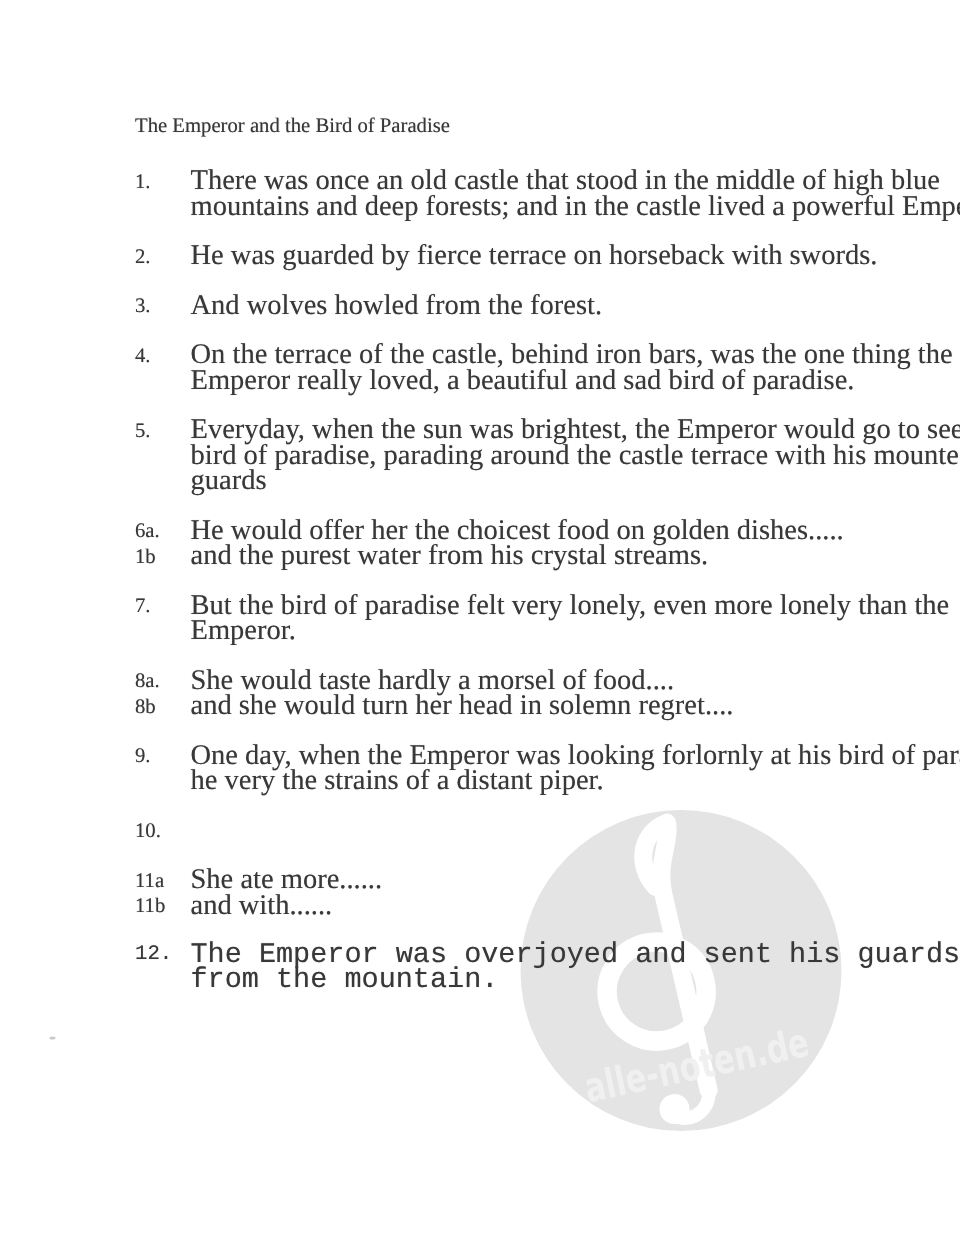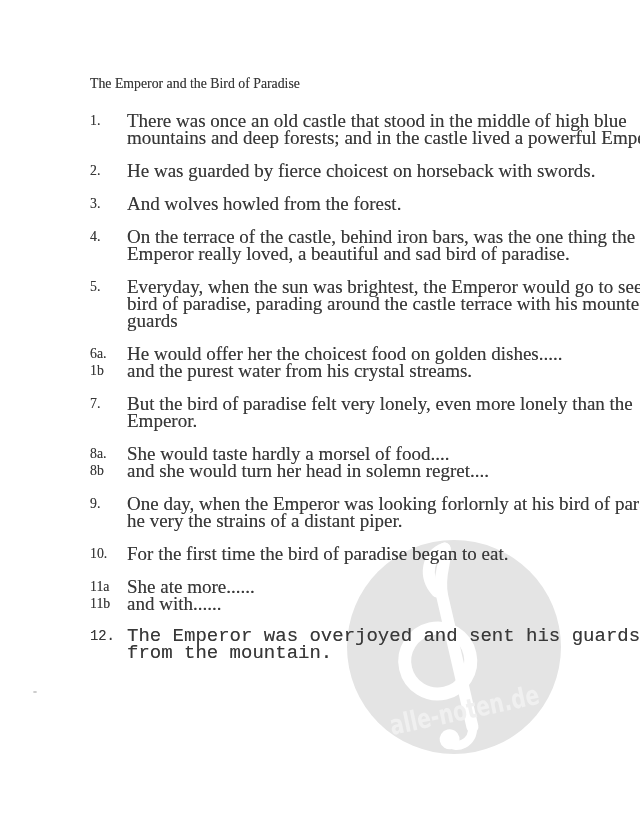--- a/index.html
+++ b/index.html
@@ -89,21 +89,21 @@
         <div class="block">
           <div class="row">
             <span class="num">1.</span>
             <span class="txt">There was once an old castle that stood in the middle of high blue
 mountains and deep forests; and in the castle lived a powerful Emperor.</span>
           </div>
         </div>
         <div class="block">
           <div class="row">
             <span class="num">2.</span>
-            <span class="txt">He was guarded by fierce choicest on horseback with swords.</span>
+            <span class="txt">He was guarded by fierce terrace on horseback with swords.</span>
           </div>
         </div>
         <div class="block">
           <div class="row">
             <span class="num">3.</span>
             <span class="txt">And wolves howled from the forest.</span>
           </div>
         </div>
         <div class="block">
           <div class="row">
@@ -150,21 +150,20 @@
         <div class="block">
           <div class="row">
             <span class="num">9.</span>
             <span class="txt">One day, when the Emperor was looking forlornly at his bird of paradise,
 he very the strains of a distant piper.</span>
           </div>
         </div>
         <div class="block">
           <div class="row">
             <span class="num">10.</span>
-            <span class="txt">For the first time the bird of paradise began to eat.</span>
           </div>
         </div>
         <div class="block">
           <div class="row">
             <span class="num">11a</span>
             <span class="txt">She ate more......</span>
           </div>
           <div class="row">
             <span class="num">11b</span>
             <span class="txt">and with......</span>

